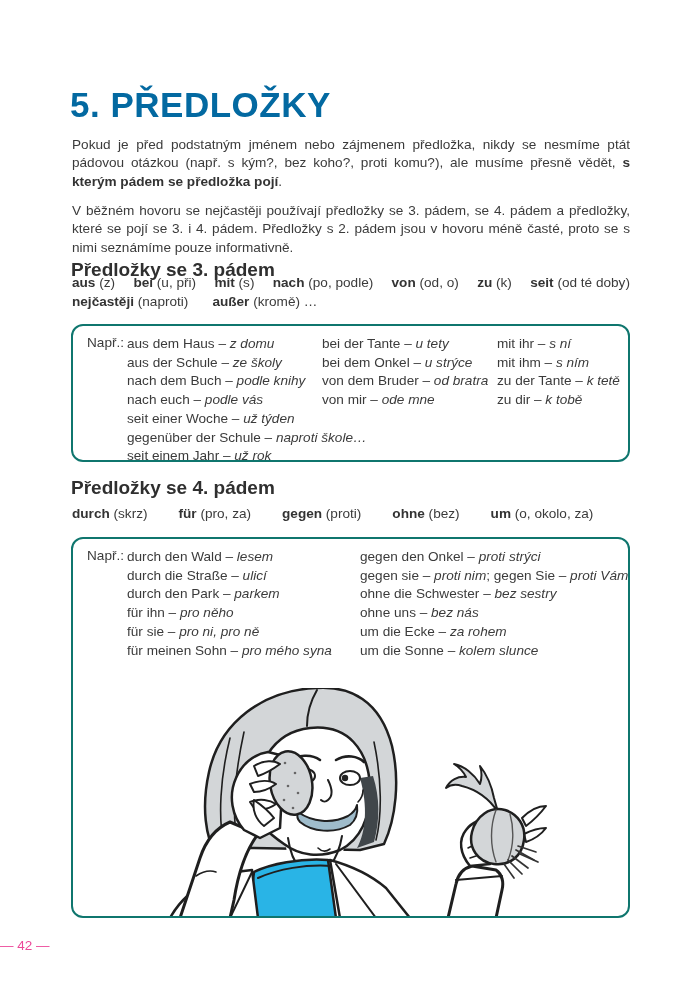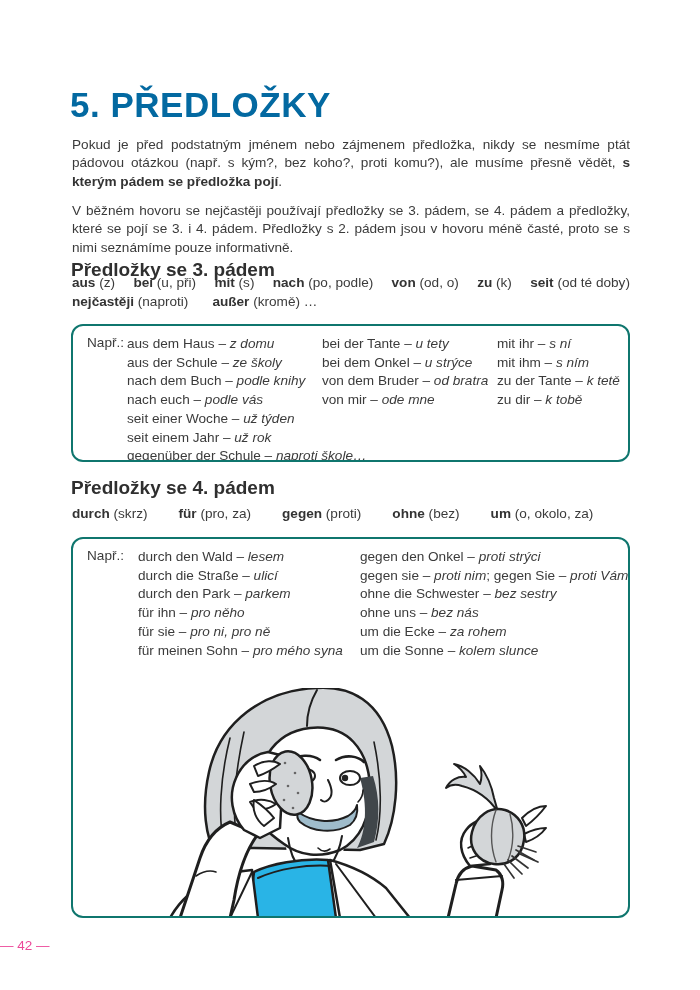--- a/index.html
+++ b/index.html
@@ -28,21 +28,21 @@
   .prep-item b{color:#333;margin-top:10px;}
   .example-box{
     left:71px;width:559px;box-sizing:border-box;background:#fff;
     border:2px solid #0f766e;border-radius:12px;overflow:hidden;
   }
   #box3{top:324px;height:138px;}
   #box4{top:537px;height:381px;}
   .nap-label{position:absolute;left:14px;top:9px;font-size:13.6px;}
   .ex-col{position:absolute;top:9px;font-size:13.6px;line-height:18.7px;white-space:nowrap;}
   #box3 .col0{left:54px;} #box3 .col1{left:249px;} #box3 .col2{left:424px;}
-  #box4 .col0{left:65px;} #box4 .col1{left:287px;}
+  #box4 .col0{left:54px;} #box4 .col1{left:287px;}
   .ex-row i{font-style:italic;text-align:right;}
   .illustration{position:absolute;left:87px;top:149px;width:390px;height:230px;}
   .page-num{left:0;top:938px;width:700px;text-align:left;font-size:13.5px;color:#ec4899;}
 </style>
 </head>
 <body>
 
 <h1 class="abs page-title">5. PŘEDLOŽKY</h1>
 
 <p id="p1" class="abs para"><span>Pokud je před podstatným jménem nebo zájmenem předložka, nikdy se nesmíme ptát pádovou otázkou (např. s kým?, bez koho?, proti komu?), ale musíme přesně vědět, </span><b>s kterým pádem se předložka pojí</b><span>.</span></p>
@@ -61,22 +61,22 @@
 <div id="prep3b" class="abs prep-line"><span class="prep-item"><b>nejčastěji</b> (naproti)</span><span class="prep-item"><b>außer</b> (kromě) …</span></div>
 
 <div id="box3" class="abs example-box">
   <span class="nap-label">Např.:</span>
   <div class="ex-col col0">
       <div class="ex-row">aus dem Haus – <i>z domu</i></div>
       <div class="ex-row">aus der Schule – <i>ze školy</i></div>
       <div class="ex-row">nach dem Buch – <i>podle knihy</i></div>
       <div class="ex-row">nach euch – <i>podle vás</i></div>
       <div class="ex-row">seit einer Woche – <i>už týden</i></div>
+      <div class="ex-row">gegenüber der Schule – <i>naproti škole…</i></div>
       <div class="ex-row">seit einem Jahr – <i>už rok</i></div>
-      <div class="ex-row">gegenüber der Schule – <i>naproti škole…</i></div>
     </div>
   <div class="ex-col col1">
       <div class="ex-row">bei der Tante – <i>u tety</i></div>
       <div class="ex-row">bei dem Onkel – <i>u strýce</i></div>
       <div class="ex-row">von dem Bruder – <i>od bratra</i></div>
       <div class="ex-row">von mir – <i>ode mne</i></div>
     </div>
   <div class="ex-col col2">
       <div class="ex-row">mit ihr – <i>s ní</i></div>
       <div class="ex-row">mit ihm – <i>s ním</i></div>

